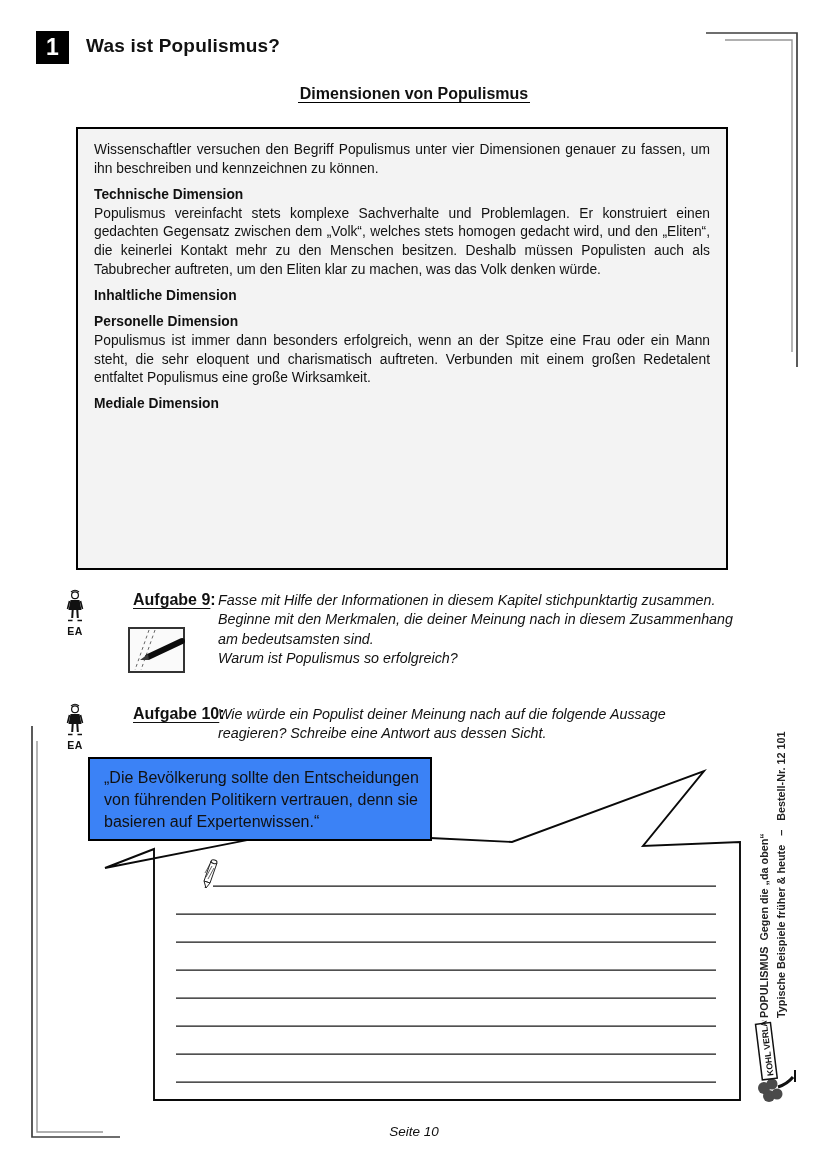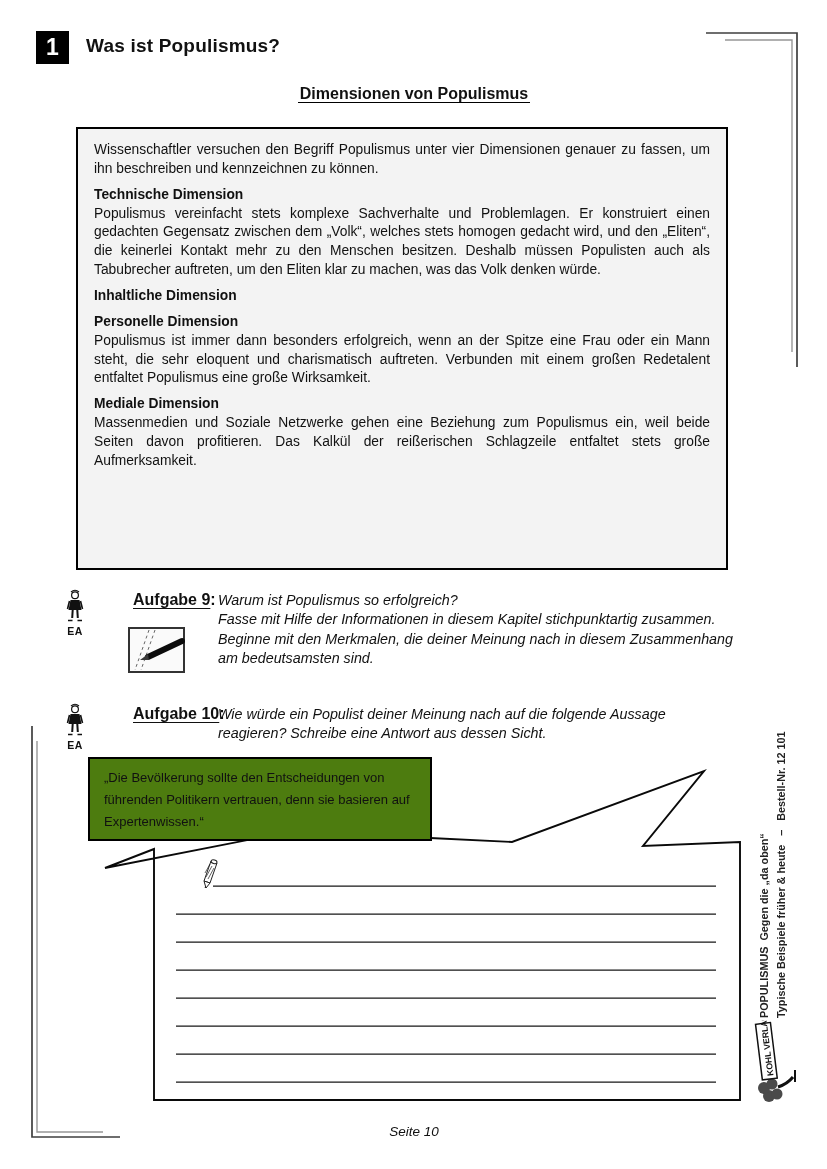--- a/index.html
+++ b/index.html
@@ -25,22 +25,22 @@
   .task-label{position:absolute;left:41px;top:3px;font-size:16px;font-weight:bold;white-space:nowrap;}
   .task-label .u{text-decoration:underline;text-underline-offset:2.5px;margin-left:30px;}
   .task-text{position:absolute;left:156px;top:3px;width:516px;font-style:italic;
              font-size:14.3px;line-height:19.4px;}
   .task-text p{margin:0;}
   .ea-badge{position:absolute;left:0;top:0;width:26px;text-align:center;}
   .ea-badge .ea-label{font-size:10.5px;font-weight:bold;letter-spacing:.5px;margin-top:-1px;}
   .pen-img{position:absolute;left:66px;top:39px;}
   
   .quote-box{position:absolute;left:88px;top:757px;width:344px;height:84px;box-sizing:border-box;
-             background:#4d7c0f;border:2px solid #000;padding:8px 10px 16px 14px;z-index:3;
-             font-size:13px;line-height:22px;}
+             background:#3b82f6;border:2px solid #000;padding:8px 10px 16px 14px;z-index:3;
+             font-size:16px;line-height:22px;}
   
   .side-text{position:absolute;left:756px;top:736px;width:46px;height:282px;
              writing-mode:vertical-rl;transform:rotate(180deg);
              font-size:10.8px;font-weight:bold;line-height:17px;color:#222;}
   .side-line{white-space:pre;}
   .logo-wrap{position:absolute;left:754px;top:1020px;width:46px;height:86px;}
   .logo-inner{position:absolute;left:0;top:0;width:86px;height:46px;
               transform:translateY(86px) rotate(-90deg);transform-origin:top left;}
   
   .footer{position:absolute;left:88px;top:1124px;width:652px;text-align:center;
@@ -92,21 +92,20 @@
   </div>
 
   <div class="info-box">
     <p>Wissenschaftler versuchen den Begriff Populismus unter vier Dimensionen genauer zu fassen, um ihn beschreiben und kennzeichnen zu können.</p>
     <h4>Technische Dimension</h4>
     <p>Populismus vereinfacht stets komplexe Sachverhalte und Problemlagen. Er konstruiert einen gedachten Gegensatz zwischen dem „Volk“, welches stets homogen gedacht wird, und den „Eliten“, die keinerlei Kontakt mehr zu den Menschen besitzen. Deshalb müs­sen Populisten auch als Tabubrecher auftreten, um den Eliten klar zu machen, was das Volk denken würde.</p>
     <h4>Inhaltliche Dimension</h4>
     <h4>Personelle Dimension</h4>
     <p>Populismus ist immer dann besonders erfolgreich, wenn an der Spitze eine Frau oder ein Mann steht, die sehr eloquent und charismatisch auftreten. Verbunden mit einem großen Redetalent entfaltet Populismus eine große Wirksamkeit.</p>
     <h4>Mediale Dimension</h4>
-    <p>Massenmedien und Soziale Netzwerke gehen eine Beziehung zum Populismus ein, weil beide Seiten davon profitieren. Das Kalkül der reißerischen Schlagzeile entfaltet stets große Aufmerksamkeit.</p>
   </div>
 
   <div class="task" style="top:588px;height:110px;">
     <div class="ea-badge">
       <svg width="24" height="34" viewBox="0 0 24 34">
         <path d="M8,4 Q12,0.5 16,4" fill="none" stroke="#111" stroke-width="1.2"></path>
         <circle cx="12" cy="7.2" r="3.4" fill="#fff" stroke="#111" stroke-width="1.2"></circle>
         <path d="M7.5,12 L16.5,12 L18.5,22 L5.5,22 Z" fill="#111"></path>
         <path d="M6.5,13 L4.5,21 M17.5,13 L19.5,21" stroke="#111" stroke-width="1.6" fill="none"></path>
         <path d="M9.7,22 L9.2,30 M14.3,22 L14.8,30" stroke="#111" stroke-width="2" fill="none"></path>
@@ -118,22 +117,22 @@
       <span class="u">Aufgabe 9</span><span>:</span>
     </div>
     <svg class="pen-img" width="57" height="46" viewBox="0 0 57 46">
       <rect x="1" y="1" width="55" height="44" fill="#fafafa" stroke="#333" stroke-width="2"></rect>
       <line x1="21" y1="3" x2="7" y2="43" stroke="#666" stroke-width="1" stroke-dasharray="3,3"></line>
       <line x1="27" y1="3" x2="13" y2="43" stroke="#666" stroke-width="1" stroke-dasharray="3,3"></line>
       <line x1="54" y1="14" x2="20" y2="30" stroke="#0c0c0c" stroke-width="6" stroke-linecap="round"></line>
       <polygon points="20,27 12,33 21,33" fill="#3a3a3a"></polygon>
     </svg>
     <div class="task-text">
+      <p>Fasse mit Hilfe der Informationen in diesem Kapitel stichpunktartig zusam­men. Beginne mit den Merkmalen, die deiner Meinung nach in diesem Zusammenhang am bedeutsamsten sind.</p>
       <p>Warum ist Populismus so erfolgreich?</p>
-      <p>Fasse mit Hilfe der Informationen in diesem Kapitel stichpunktartig zusam­men. Beginne mit den Merkmalen, die deiner Meinung nach in diesem Zusammenhang am bedeutsamsten sind.</p>
     </div>
   </div>
 
   <div class="task" style="top:702px;height:60px;">
     <div class="ea-badge">
       <svg width="24" height="34" viewBox="0 0 24 34">
         <path d="M8,4 Q12,0.5 16,4" fill="none" stroke="#111" stroke-width="1.2"></path>
         <circle cx="12" cy="7.2" r="3.4" fill="#fff" stroke="#111" stroke-width="1.2"></circle>
         <path d="M7.5,12 L16.5,12 L18.5,22 L5.5,22 Z" fill="#111"></path>
         <path d="M6.5,13 L4.5,21 M17.5,13 L19.5,21" stroke="#111" stroke-width="1.6" fill="none"></path>

